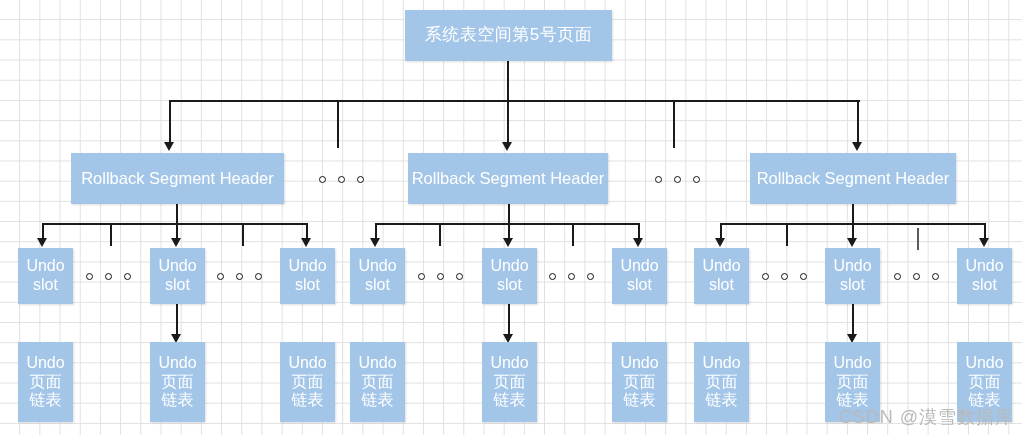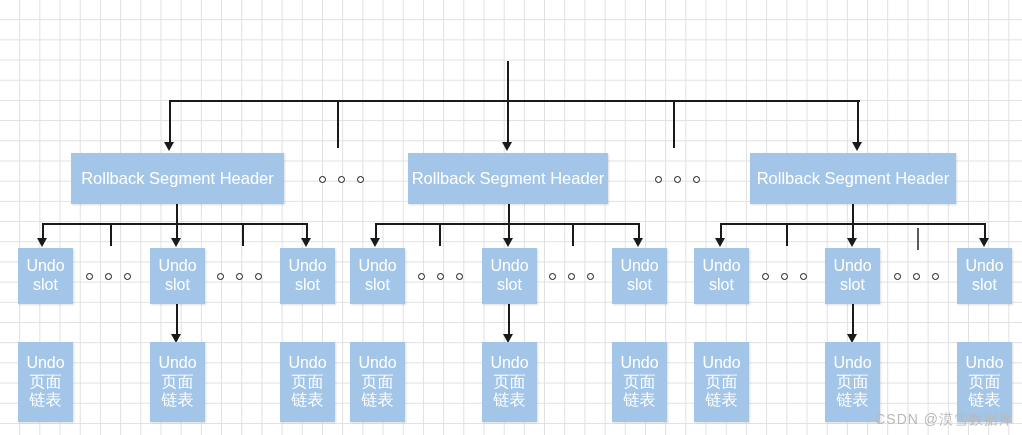--- a/index.html
+++ b/index.html
@@ -57,33 +57,36 @@
   .dots i{
     display:block;width:5px;height:5px;border-radius:50%;
     border:1.6px solid #111;background:#fff;
     margin-right:12px;
   }
   .dots i:last-child{margin-right:0;}
   
   #watermark{
     position:absolute;
     right:8px;bottom:6px;
-    font-size:14px;
+    font-size:18px;
     color:#b9b9b9;
     letter-spacing:1px;
     white-space:nowrap;
     z-index:9;
     font-family:"Liberation Sans","DejaVu Sans",sans-serif;
   }
 </style>
 </head>
 <body>
 
 <div id="canvas">
 
+  <div class="box root" style="left:405px;top:10px;width:207px;height:51px;">
+    <span>系统表空间第5号页面</span>
+  </div>
 
   <div class="ln v" style="left:507px;top:61px;height:41px;"></div>
 
   <div class="ln h" style="left:170px;top:100px;width:690px;"></div>
 
   <div class="ln v" style="left:169px;top:100px;height:44px;"></div>
   <div class="arrow" style="left:164px;top:142px;"></div>
   <div class="ln v" style="left:337px;top:100px;height:48px;"></div>
   <div class="ln v" style="left:507px;top:100px;height:44px;"></div>
   <div class="arrow" style="left:502px;top:142px;"></div>

